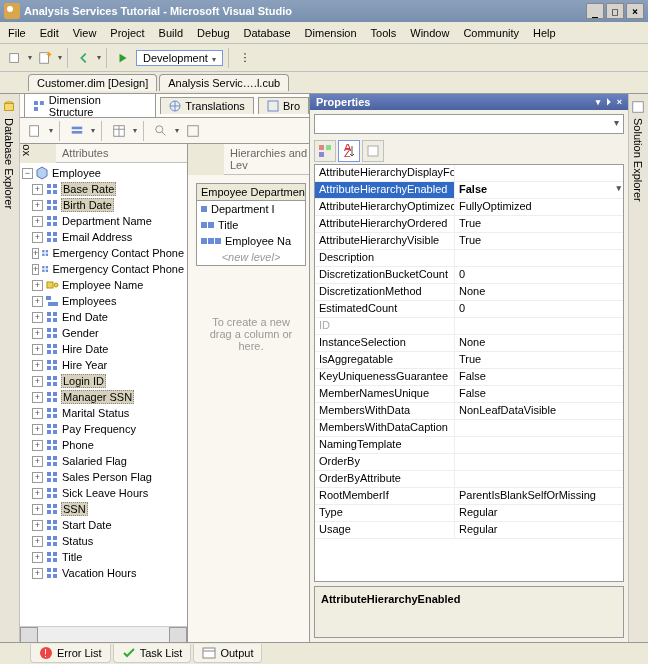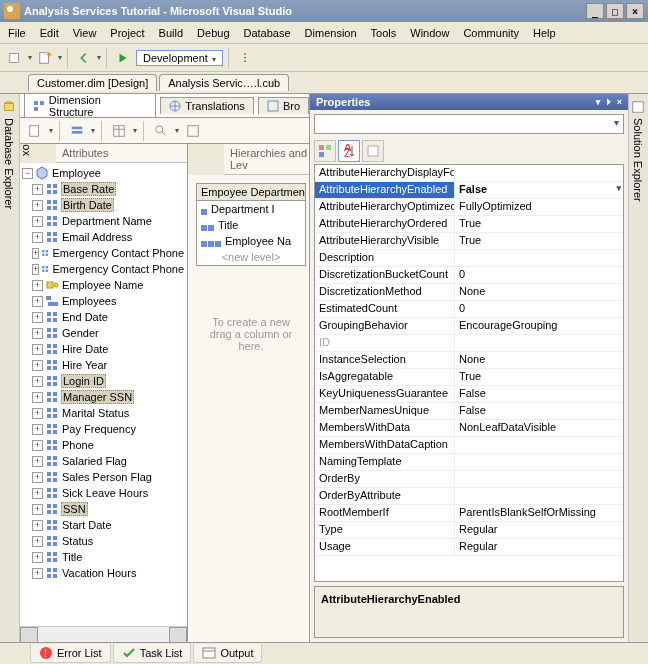--- a/index.html
+++ b/index.html
@@ -56,22 +56,22 @@
   .aicon svg{width:100%;height:100%;}
   .lbl { padding:0 1px;}
   .scrollx { height:16px; background:#eee; border-top:1px solid #ccc; position:relative;}
   .scrollx::before, .scrollx::after { content:""; width:16px; height:14px; background:#ddd; border:1px solid #999; position:absolute; top:0;}
   .scrollx::before{left:0;} .scrollx::after{right:0;}
   
   .hierpane { flex:1; display:flex; flex-direction:column;}
   .hierbody { flex:1; background:#f9f7ef; padding:8px; overflow:hidden;}
   .hierbox { background:#fff; border:1px solid #999; width:110px;}
   .hierhdr { background:#ece9d8; padding:2px 4px; border-bottom:1px solid #999; font-weight:normal; white-space:nowrap; overflow:hidden;}
-  .hieritem { padding:2px 4px; display:flex; align-items:flex-end; gap:4px;}
-  .hieritem.new { color:#999; justify-content:center;}
+  .hieritem { padding:2px 4px; display:flex; align-items:center; gap:4px;}
+  .hieritem.new { color:#999; font-style:italic; justify-content:center;}
   .dot { width:6px;height:6px; background:#6a8cd8; display:inline-block;}
   .dots { display:inline-flex; gap:1px;} 
   .hint { margin-top:50px; text-align:center; color:#999; padding:0 4px;}
   
   
   .props { width: 318px; display:flex; flex-direction:column; background:#f4f2e8;}
   .propstitle { background: linear-gradient(#6a82c0, #4a62a0); color:#fff; padding:2px 6px; display:flex; align-items:center; font-weight:bold;}
   .propstitle .spacer{flex:1;}
   .propstitle .tc{ font-size:9px; margin-left:6px; cursor:default;}
   .propobjsel { background:#fff; margin:4px; height:20px; border:1px solid #999; position:relative;}
@@ -599,24 +599,20 @@
           <div class="pval">0</div>
         </div>
         <div class="prow">
           <div class="pname">DiscretizationMethod</div>
           <div class="pval">None</div>
         </div>
         <div class="prow">
           <div class="pname">EstimatedCount</div>
           <div class="pval">0</div>
         </div>
-        <div class="prow">
-          <div class="pname">GroupingBehavior</div>
-          <div class="pval">EncourageGrouping</div>
-        </div>
         <div class="prow dis">
           <div class="pname">ID</div>
           <div class="pval"></div>
         </div>
         <div class="prow">
           <div class="pname">InstanceSelection</div>
           <div class="pval">None</div>
         </div>
         <div class="prow">
           <div class="pname">IsAggregatable</div>

